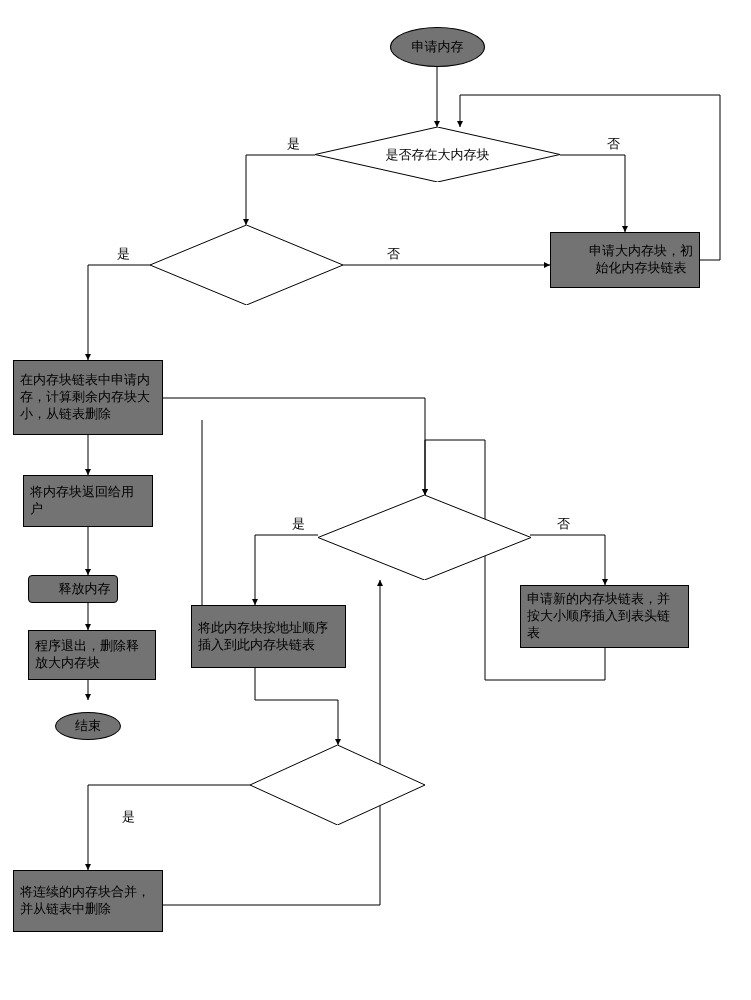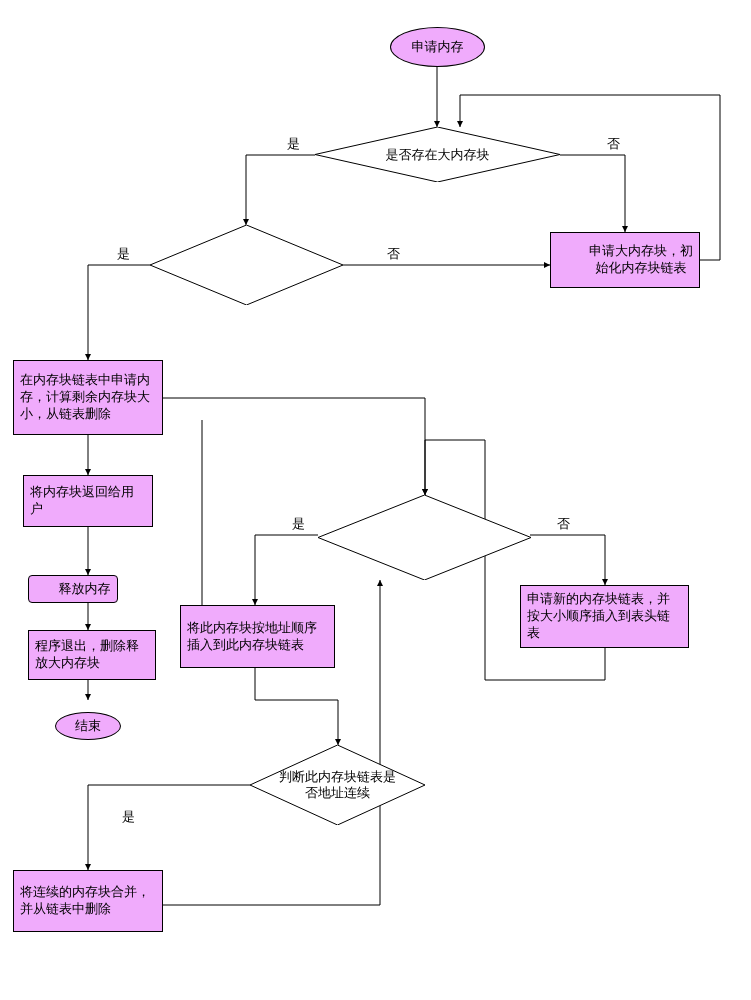--- a/index.html
+++ b/index.html
@@ -8,21 +8,21 @@
     font-family: "SimSun", "Microsoft YaHei", sans-serif;
     font-size: 13px;
     background: #fff;
     width: 751px;
     height: 1000px;
     position: relative;
     box-sizing: border-box;
   }
   .node {
     position: absolute;
-    background: #f0abfc;
+    background: #737373;
     text-align: center;
     display: flex;
     align-items: center;
     justify-content: center;
     line-height: 1.3;
     box-sizing: border-box;
   }
   .terminal {
     border: 1px solid #000;
     border-radius: 50%;
@@ -154,33 +154,32 @@
 <div class="node terminal" style="left:55px; top:712px; width:66px; height:28px;">
   <span>结束</span>
 </div>
 
 <div class="diamond" style="left:318px; top:495px; width:213px; height:85px;">
   <svg viewBox="0 0 213 85" preserveAspectRatio="none">
       <polygon points="106.5,0 213,42.5 106.5,85 0,42.5" fill="#fff" stroke="#000"></polygon>
     </svg>
 </div>
 
-<div class="node process" style="left:180px; top:605px; width:155px; height:63px;">
+<div class="node process" style="left:191px; top:605px; width:155px; height:63px;">
   <span>将此内存块按地址顺序插入到此内存块链表</span>
 </div>
 
 <div class="node process" style="left:520px; top:585px; width:169px; height:63px;">
   <span>申请新的内存块链表，并按大小顺序插入到表头链表</span>
 </div>
 
 <div class="diamond" style="left:250px; top:745px; width:175px; height:80px;">
   <svg viewBox="0 0 175 80" preserveAspectRatio="none">
       <polygon points="87.5,0 175,40 87.5,80 0,40" fill="#fff" stroke="#000"></polygon>
     </svg>
-  <div class="dlabel">判断此内存块链表是否地址连续</div>
 </div>
 
 <div class="node process" style="left:13px; top:870px; width:150px; height:62px;">
   <span>将连续的内存块合并，并从链表中删除</span>
 </div>
 
 <div class="label" style="left:285px; top:135px;">是</div>
 <div class="label" style="left:605px; top:135px;">否</div>
 <div class="label" style="left:115px; top:245px;">是</div>
 <div class="label" style="left:385px; top:245px;">否</div>

